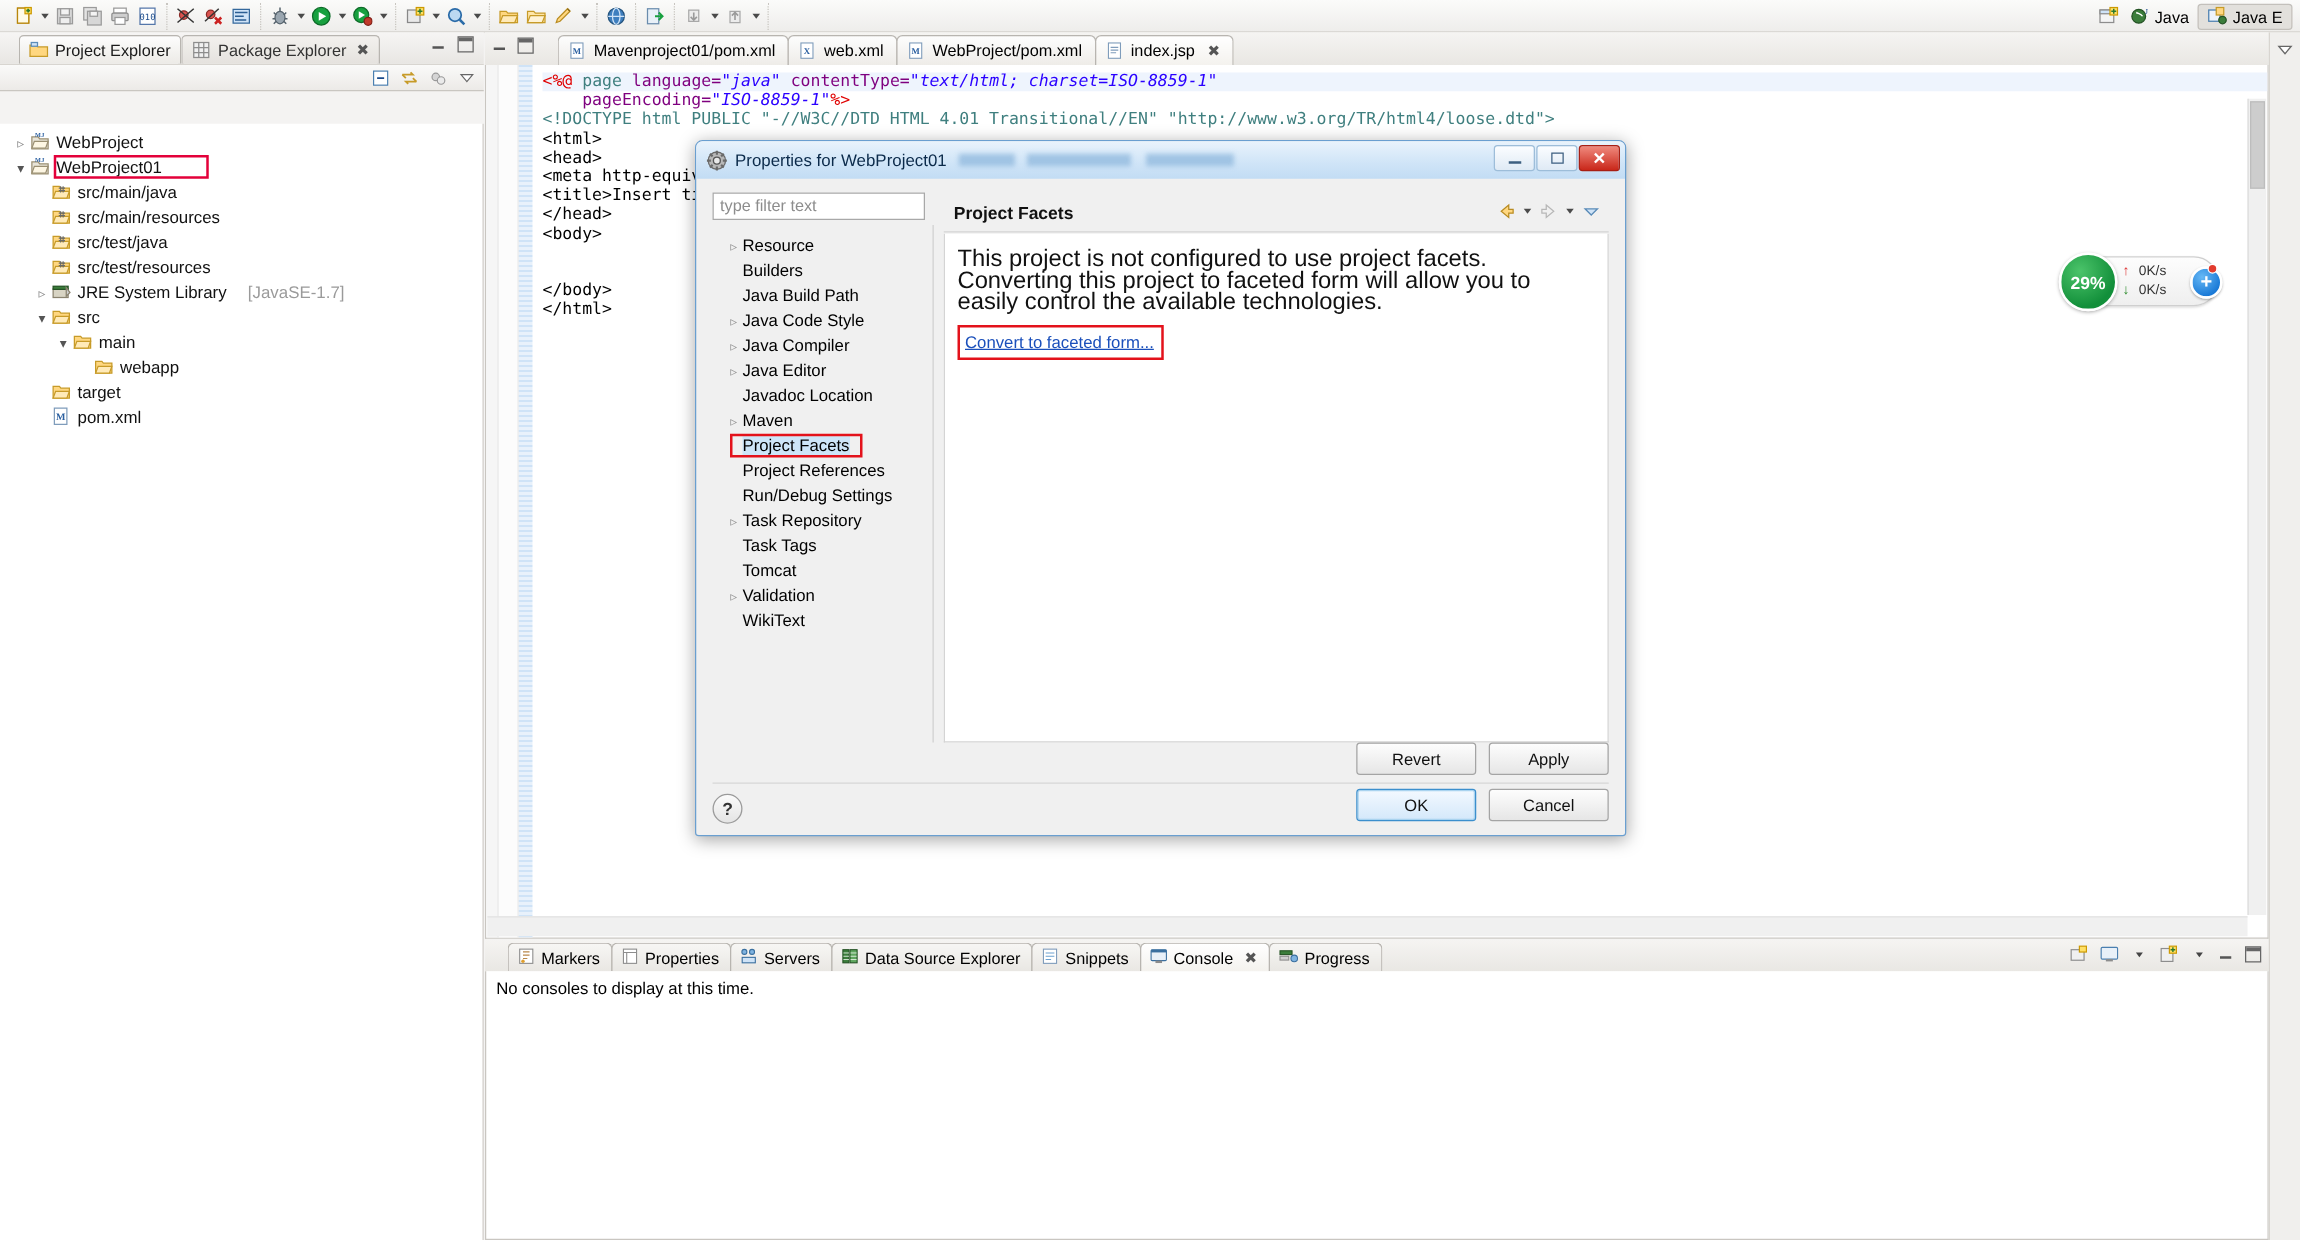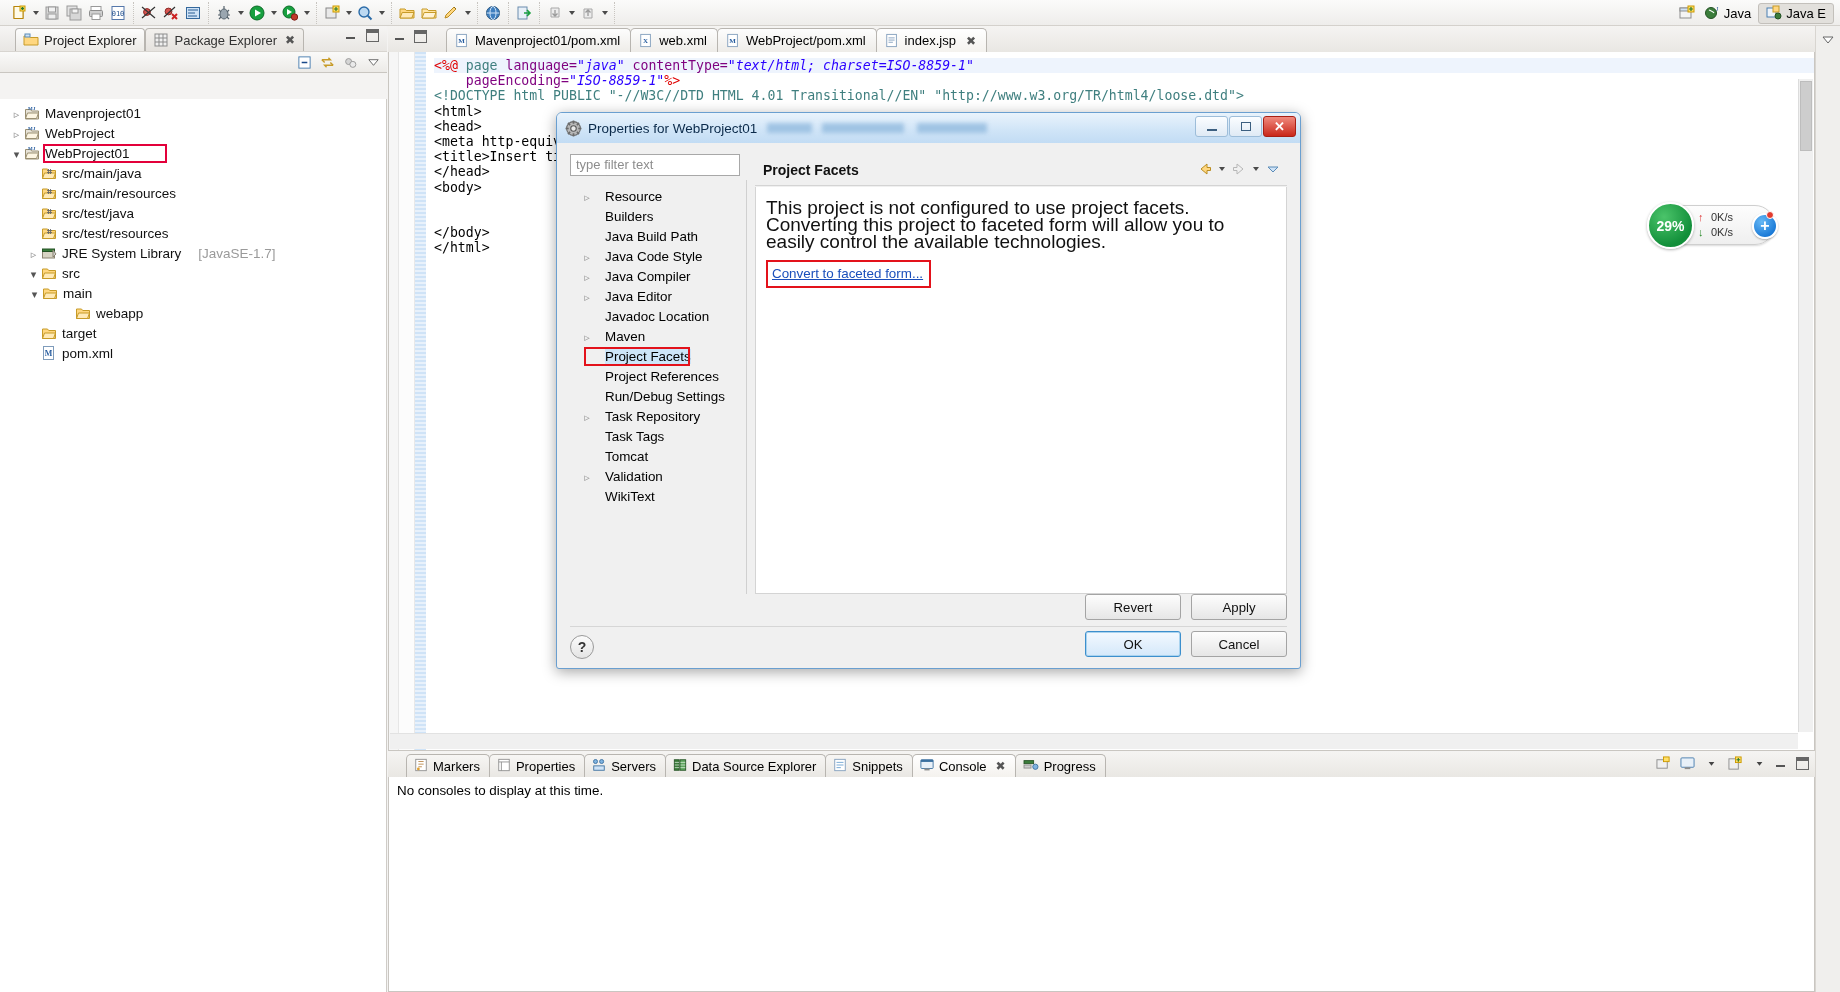--- a/index.html
+++ b/index.html
@@ -177,21 +177,21 @@
   .dlg-body { position:absolute; left:0; top:30px; right:0; bottom:0; padding:8px; }
   .dlg-inner { position:relative; width:100%; height:100%; }
 
   .dlg-left { position:absolute; left:5px; top:3px; width:177px; bottom:66px; }
   .filter-input {
     width:170px; height:22px; border:1px solid #a8a8a8; background:#fff;
     font-size:13px; color:#8d8d8d; padding:0 5px; line-height:20px;
   }
   .dlg-tree { position:absolute; left:0; top:26px; right:0; bottom:0; background:#f0f0f0;
               border-right:1px solid #d0d0d0; overflow:hidden; padding-top:6px;}
-  .dtrow { height:20px; display:flex; align-items:center; font-size:13.4px; padding-left:10px; white-space:nowrap;gap:11px; }
+  .dtrow { height:20px; display:flex; align-items:center; font-size:13.4px; padding-left:10px; white-space:nowrap; }
   .dtw { width:14px; flex:none; text-align:center; }
   .dtw.arr::before { content:"\25B9"; color:#9a9a9a; font-size:11px; }
   .dtrow.selected .dtlabel { background:#cde5f8; }
   .dtrow.selected { position:relative; }
 
   .dlg-right { position:absolute; left:190px; top:3px; right:5px; bottom:66px; background:#f0f0f0; }
   .dr-head { height:32px; display:flex; align-items:center; position:relative; padding-left:8px;
              border-bottom:1px solid #d4d4d4; }
   .dr-title { font-size:14px; font-weight:bold; color:#111; }
   .dr-nav { position:absolute; right:6px; top:6px; display:flex; align-items:center; gap:3px;}
@@ -472,44 +472,32 @@
         <div class="trow" style="padding-left: 10px;">
           <span class="tw arr-collapsed"></span>
           <span class="ticon">
             <svg width="16" height="16" viewBox="0 0 16 16">
               <path d="M1.5 4.5h5l1.2 1.5H14.5v8h-13z" fill="#e8e4d8" stroke="#9a8f72"></path>
               <path d="M1.5 13.5l2-5.5h11l-2 5.5z" fill="#fdf6e3" stroke="#9a8f72"></path>
               <text x="4" y="4.5" font-size="5" fill="#2a5fa0" font-family="serif" font-weight="bold">M</text>
               <text x="9" y="4.5" font-size="5" fill="#2a5fa0" font-family="serif" font-weight="bold">J</text>
             </svg>
           </span>
-          <span><span class="tlabel">Mavenproject01</span></span>
+          <span><span class="tlabel">WebProject</span></span>
         </div>
         <div class="trow" style="padding-left: 10px;">
-          <span class="tw arr-collapsed"></span>
+          <span class="tw arr-expanded"></span>
           <span class="ticon">
             <svg width="16" height="16" viewBox="0 0 16 16">
               <path d="M1.5 4.5h5l1.2 1.5H14.5v8h-13z" fill="#e8e4d8" stroke="#9a8f72"></path>
               <path d="M1.5 13.5l2-5.5h11l-2 5.5z" fill="#fdf6e3" stroke="#9a8f72"></path>
               <text x="4" y="4.5" font-size="5" fill="#2a5fa0" font-family="serif" font-weight="bold">M</text>
               <text x="9" y="4.5" font-size="5" fill="#2a5fa0" font-family="serif" font-weight="bold">J</text>
             </svg>
           </span>
-          <span><span class="tlabel">WebProject</span></span>
-        </div>
-        <div class="trow" style="padding-left: 10px;">
-          <span class="tw arr-expanded"></span>
-          <span class="ticon">
-            <svg width="16" height="16" viewBox="0 0 16 16">
-              <path d="M1.5 4.5h5l1.2 1.5H14.5v8h-13z" fill="#e8e4d8" stroke="#9a8f72"></path>
-              <path d="M1.5 13.5l2-5.5h11l-2 5.5z" fill="#fdf6e3" stroke="#9a8f72"></path>
-              <text x="4" y="4.5" font-size="5" fill="#2a5fa0" font-family="serif" font-weight="bold">M</text>
-              <text x="9" y="4.5" font-size="5" fill="#2a5fa0" font-family="serif" font-weight="bold">J</text>
-            </svg>
-          </span>
           <span class="selbox"><span class="tlabel">WebProject01</span></span>
         </div>
         <div class="trow" style="padding-left: 27px;">
           <span class="tw"></span>
           <span class="ticon">
             <svg width="16" height="16" viewBox="0 0 16 16">
               <path d="M1.5 4h5l1.2 1.5H14.5v8h-13z" fill="#ffd780" stroke="#c79b28"></path>
               <path d="M1.5 13.5l2-5.5h11l-2 5.5z" fill="#ffeab8" stroke="#c79b28"></path>
               <path d="M6 5.5h5M6 7.5h5M7.5 4v5M9.5 4v5" stroke="#6a6a6a" stroke-width="0.9"></path>
             </svg>
@@ -563,21 +551,21 @@
         <div class="trow" style="padding-left: 27px;">
           <span class="tw arr-expanded"></span>
           <span class="ticon">
             <svg width="16" height="16" viewBox="0 0 16 16">
               <path d="M1.5 4h5l1.2 1.5H14.5v8h-13z" fill="#ffd780" stroke="#c79b28"></path>
               <path d="M1.5 13.5l2-5.5h11l-2 5.5z" fill="#ffeab8" stroke="#c79b28"></path>
             </svg>
           </span>
           <span><span class="tlabel">src</span></span>
         </div>
-        <div class="trow" style="padding-left: 28px;">
+        <div class="trow" style="padding-left: 44px;">
           <span class="tw arr-expanded"></span>
           <span class="ticon">
             <svg width="16" height="16" viewBox="0 0 16 16">
               <path d="M1.5 4h5l1.2 1.5H14.5v8h-13z" fill="#ffd780" stroke="#c79b28"></path>
               <path d="M1.5 13.5l2-5.5h11l-2 5.5z" fill="#ffeab8" stroke="#c79b28"></path>
             </svg>
           </span>
           <span><span class="tlabel">main</span></span>
         </div>
         <div class="trow" style="padding-left: 61px;">

